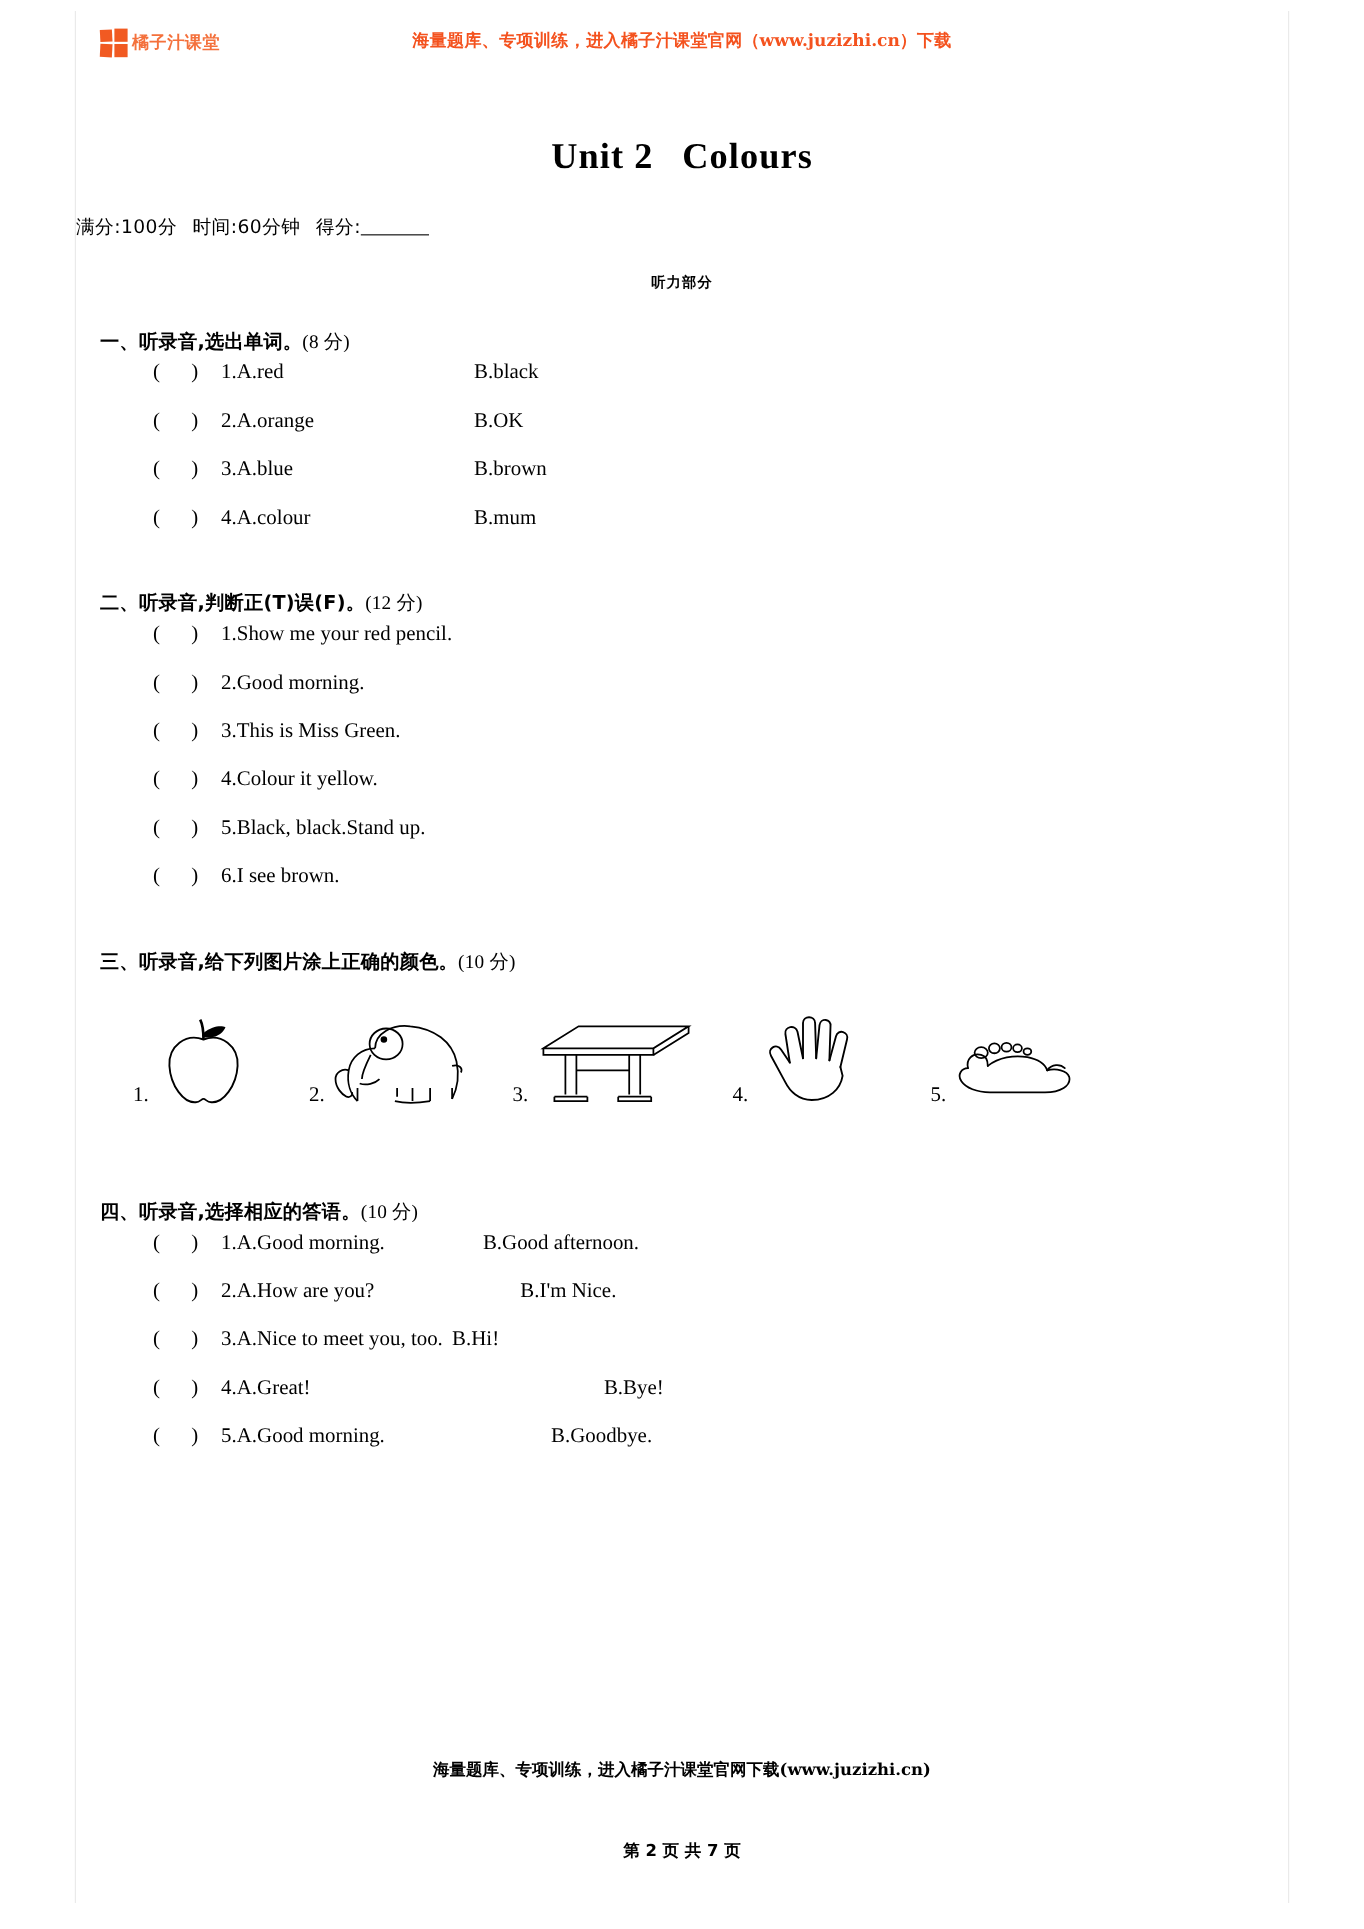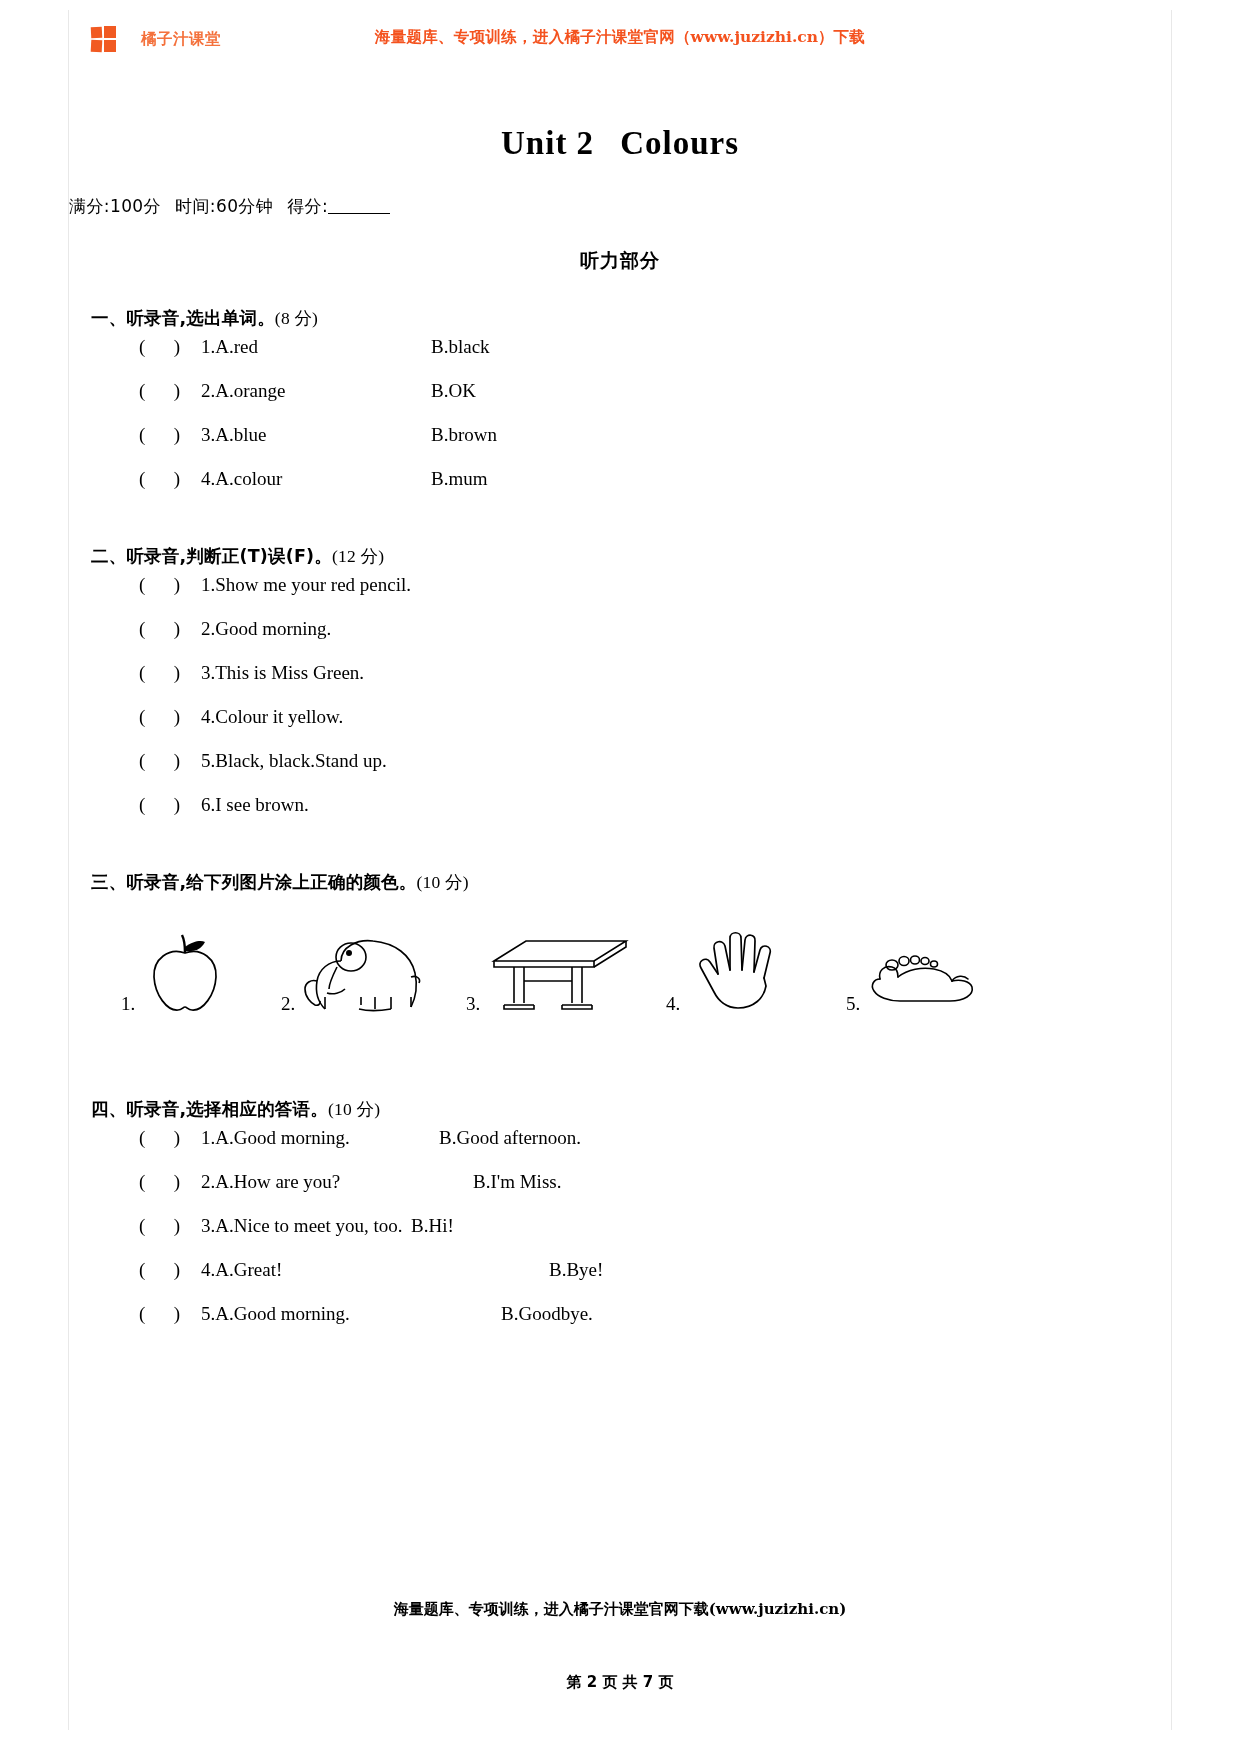--- a/index.html
+++ b/index.html
@@ -29,21 +29,21 @@
   .top-header {
     position: relative;
     height: 58px;
     padding: 0 22px;
     display: flex;
     align-items: center;
   }
   .brand {
     display: flex;
     align-items: center;
-    gap: 24px;
+    gap: 3px;
     text-align: center;
   }
   .brand-logo {
     width: 26px;
     height: 26px;
     position: relative;
     flex: none;
   }
   .brand-logo i {
     position: absolute;
@@ -96,21 +96,21 @@
   .doc-meta .sp { display: inline-block; width: 14px; }
   .doc-meta .blank {
     display: inline-block;
     width: 62px;
     border-bottom: 1.6px solid #000;
     vertical-align: -2px;
   }
   .part-title {
     text-align: center;
     font-family: Liberation Sans, sans-serif;
-    font-size: 19px;
+    font-size: 13px;
     font-weight: bold;
     margin-top: 30px;
     letter-spacing: 1px;
   }
 
   
   .body-area { padding: 0 22px 0 22px; }
 
   .sec-head {
     font-family: "DejaVu Sans", sans-serif;
@@ -359,21 +359,21 @@
     </div>
     <div class="q-list">
       <div class="q-row">
         <span class="q-paren">(      )</span>
         <span class="q-a" style="width:238px">1.A.Good morning.</span>
         <span class="q-b">B.Good afternoon.</span>
       </div>
       <div class="q-row">
         <span class="q-paren">(      )</span>
         <span class="q-a" style="width:272px">2.A.How are you?</span>
-        <span class="q-b">B.I'm Miss.</span>
+        <span class="q-b">B.I'm Nice.</span>
       </div>
       <div class="q-row">
         <span class="q-paren">(      )</span>
         <span class="q-a" style="width:210px">3.A.Nice to meet you, too.</span>
         <span class="q-b">B.Hi!</span>
       </div>
       <div class="q-row">
         <span class="q-paren">(      )</span>
         <span class="q-a" style="width:348px">4.A.Great!</span>
         <span class="q-b">B.Bye!</span>

